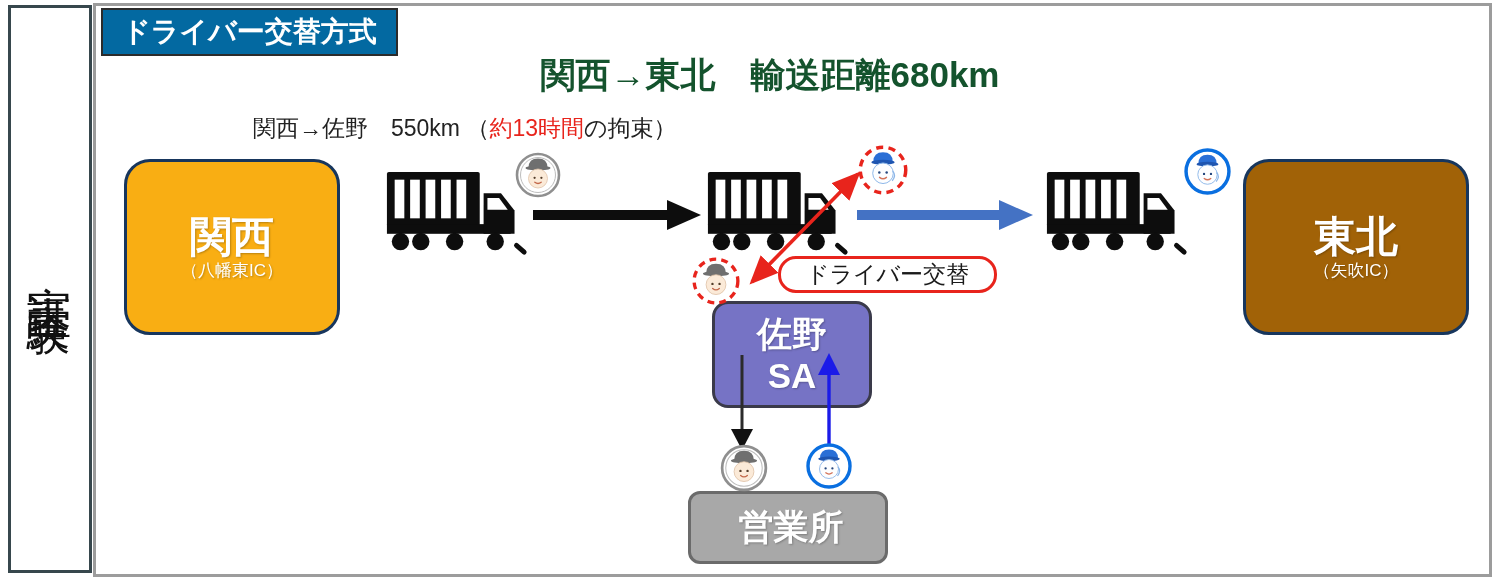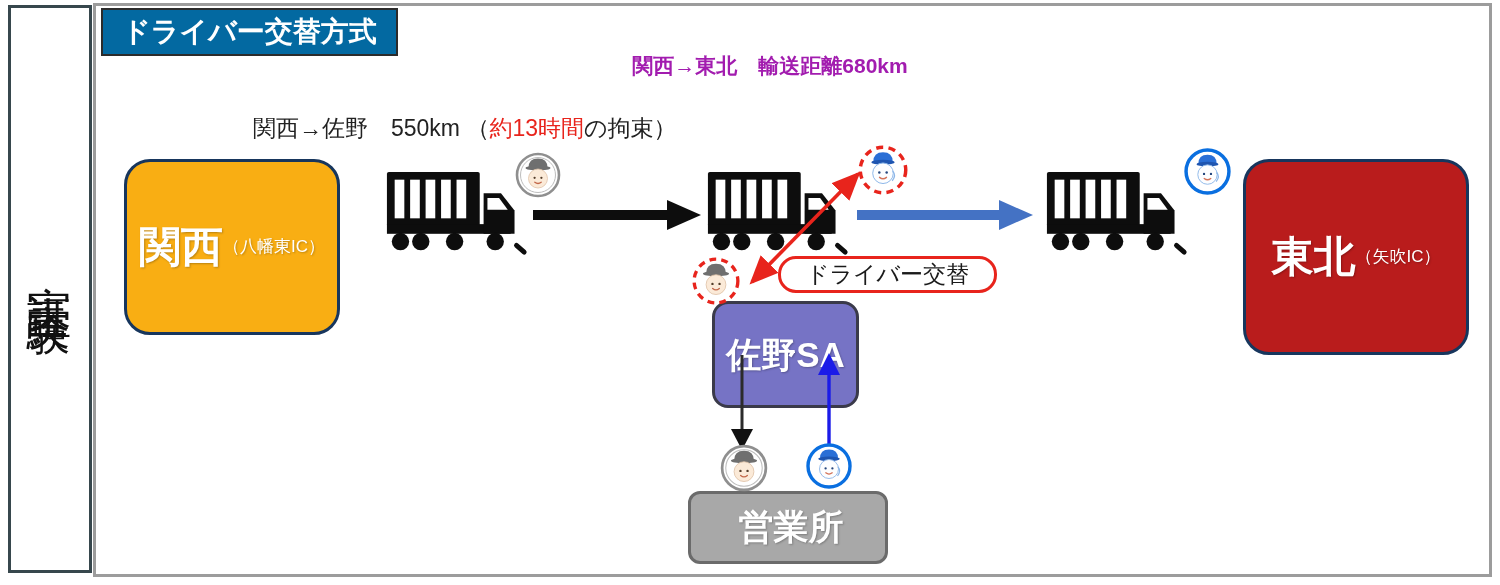--- a/index.html
+++ b/index.html
@@ -25,47 +25,47 @@
 
   .tag {
     position:absolute; left:101px; top:8px; width:297px; height:48px;
     background:#0369a1; border:2px solid #2b2b2b;
     display:flex; align-items:center; justify-content:center;
     color:#ffffff; font-size:28px; font-weight:bold; z-index:5;
   }
 
   .title {
     position:absolute; left:420px; top:52px; width:700px; text-align:center;
-    font-size:21px; font-weight:bold; color:#a21caf; z-index:2;
+    font-size:35px; font-weight:bold; color:#14532d; z-index:2;
   }
 
   .route-label { position:absolute; top:113px; font-size:23px; color:#222; z-index:2; white-space:nowrap; }
   .route-label-left  { left:253px; }
   .route-label-right { left:913px; }
   .red-text { color:#e8241c;margin-top:47px; }
 
   .node {
-    position:absolute; display:flex; flex-direction:row;
+    position:absolute; display:flex; flex-direction:column;
     align-items:center; justify-content:center; z-index:2;
     color:#ffffff; text-align:center;
     text-shadow:1px 1px 2px rgba(0,0,0,0.25);
   }
   .node-kansai {
     left:124px; top:159px; width:216px; height:176px;
     background:#f9ae13; border:3px solid #17365d; border-radius:26px;
   }
   .node-tohoku {
-    left:1243px; top:159px; width:226px; height:196px;
-    background:#b91c1c; border:3px solid #17365d; border-radius:26px;text-align:right;
+    left:1243px; top:159px; width:226px; height:176px;
+    background:#a16207; border:3px solid #17365d; border-radius:26px;text-align:right;
   }
   .node-main-label { font-size:42px; font-weight:bold; line-height:1.15; }
   .node-sub-label  { font-size:17px; font-weight:normal; line-height:1.2; }
 
   .node-sano {
-    left:712px; top:301px; width:147px; height:107px;
+    left:712px; top:301px; width:160px; height:107px;
     background:#7673c5; border:3px solid #3a3a4a; border-radius:16px;
     z-index:2;
   }
   .node-sano .line { font-size:35px; font-weight:bold; line-height:1.18; }
 
   .node-office {
     left:688px; top:491px; width:200px; height:73px;
     background:#a8a8a8; border:3px solid #6b6b6b; border-radius:12px;
     z-index:2;
   }

